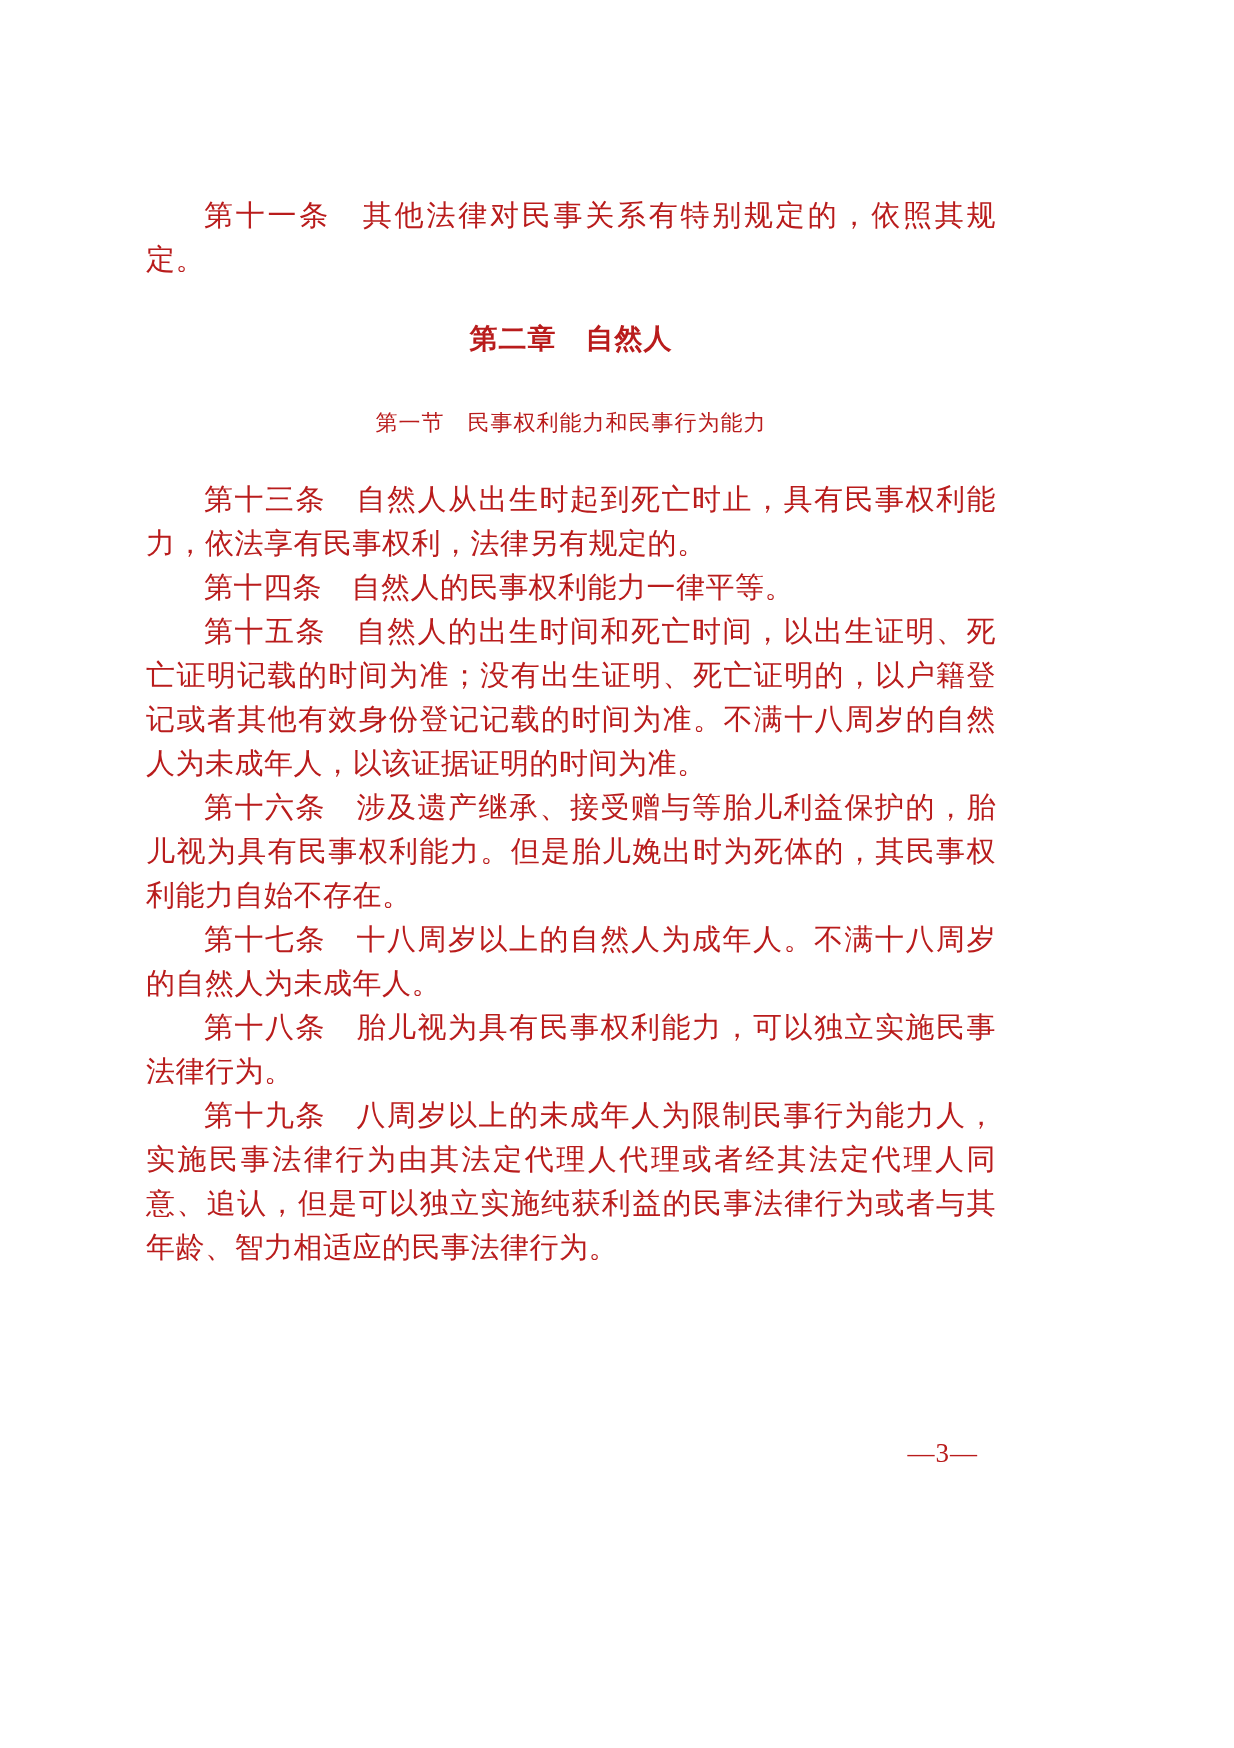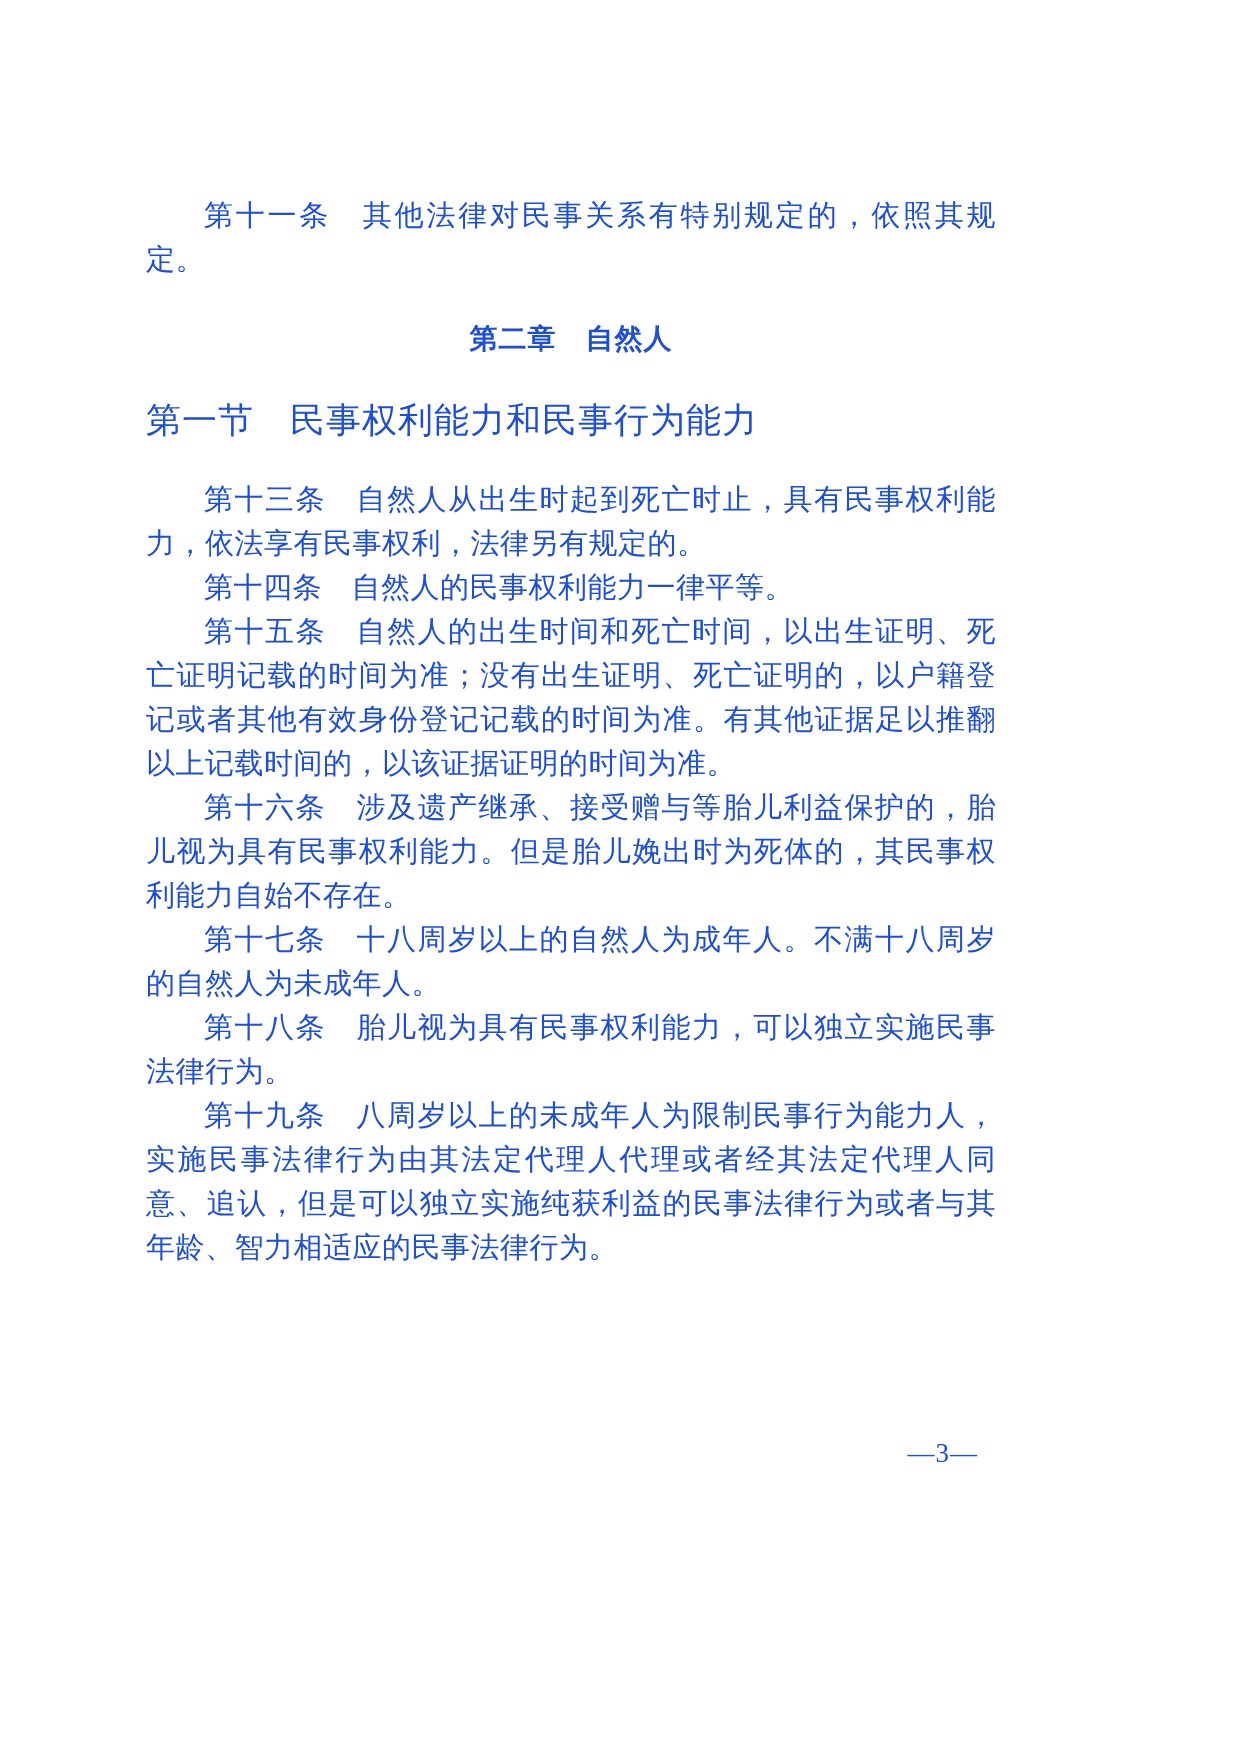--- a/index.html
+++ b/index.html
@@ -5,21 +5,21 @@
   html, body {
     margin: 0;
     padding: 0;
     background: #ffffff;
   }
   .page {
     position: relative;
     width: 1234px;
     height: 1476px;
     background: #ffffff;
-    color: #1d4ed8;
+    color: #b91c1c;
     font-family: "Liberation Sans", "DejaVu Sans", sans-serif;
     overflow: hidden;
   }
   .content {
     position: absolute;
     left: 146px;
     top: 193px;
     width: 850px;
     font-size: 29px;
     line-height: 44px;
@@ -36,25 +36,26 @@
     margin: 36px 0 40px 0;
     text-align: center;
     text-indent: 0;
     font-size: 28px;
     font-weight: 700;
     line-height: 44px;
     letter-spacing: 1px;
   }
   .section-heading {
     margin: 0 0 32px 0;
+    text-align: center;
     text-indent: 0;
-    font-size: 35px;
+    font-size: 22px;
     font-weight: 400;
     line-height: 44px;
-    font-family: Liberation Mono, monospace;
+    font-family: Liberation Sans, sans-serif;
     letter-spacing: 1px;
   }
   .page-number {
     position: absolute;
     top: 1436px;
     right: 256px;
     font-size: 27px;
     line-height: 34px;
     font-weight: 400;
     font-family: "Liberation Serif", "DejaVu Serif", serif;
@@ -64,20 +65,20 @@
 </head>
 <body>
 
 <div class="page">
   <main class="content">
     <p class="body-para">第十一条　其他法律对民事关系有特别规定的，依照其规定。</p>
     <h2 class="chapter-heading">第二章　自然人</h2>
     <h3 class="section-heading">第一节　民事权利能力和民事行为能力</h3>
     <p class="body-para">第十三条　自然人从出生时起到死亡时止，具有民事权利能力，依法享有民事权利，法律另有规定的。</p>
     <p class="body-para">第十四条　自然人的民事权利能力一律平等。</p>
-    <p class="body-para">第十五条　自然人的出生时间和死亡时间，以出生证明、死亡证明记载的时间为准；没有出生证明、死亡证明的，以户籍登记或者其他有效身份登记记载的时间为准。有其他证据足以推翻以上记载时间的，以该证据证明的时间为准。</p>
+    <p class="body-para">第十五条　自然人的出生时间和死亡时间，以出生证明、死亡证明记载的时间为准；没有出生证明、死亡证明的，以户籍登记或者其他有效身份登记记载的时间为准。不满十八周岁的自然人为未成年人，以该证据证明的时间为准。</p>
     <p class="body-para">第十六条　涉及遗产继承、接受赠与等胎儿利益保护的，胎儿视为具有民事权利能力。但是胎儿娩出时为死体的，其民事权利能力自始不存在。</p>
     <p class="body-para">第十七条　十八周岁以上的自然人为成年人。不满十八周岁的自然人为未成年人。</p>
     <p class="body-para">第十八条　胎儿视为具有民事权利能力，可以独立实施民事法律行为。</p>
     <p class="body-para">第十九条　八周岁以上的未成年人为限制民事行为能力人，实施民事法律行为由其法定代理人代理或者经其法定代理人同意、追认，但是可以独立实施纯获利益的民事法律行为或者与其年龄、智力相适应的民事法律行为。</p>
   </main>
   <div class="page-number">—3—</div>
 </div>
 
 </body></html>

